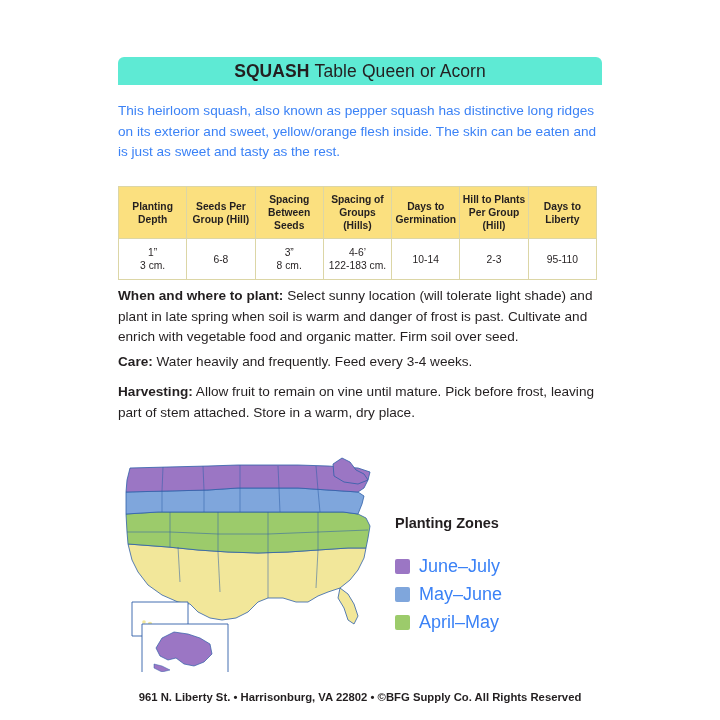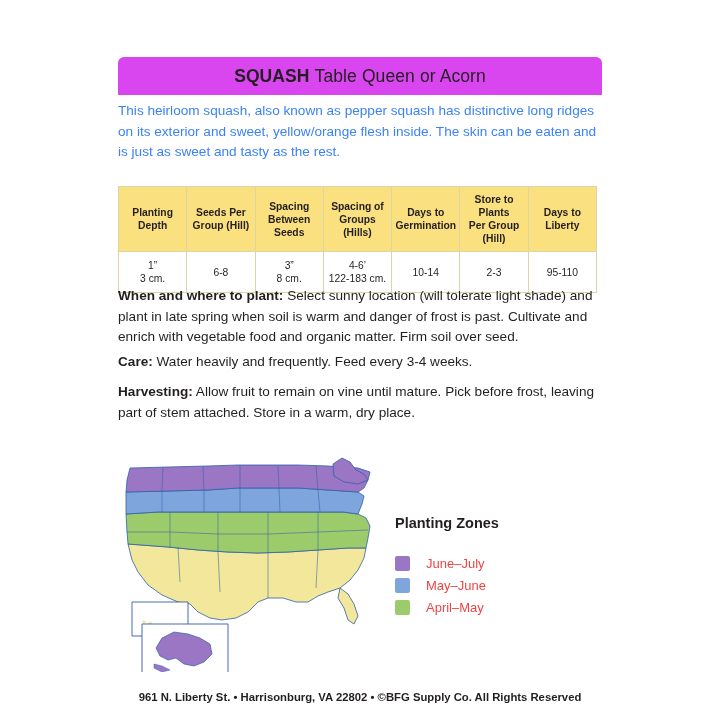--- a/index.html
+++ b/index.html
@@ -21,22 +21,22 @@
     box-sizing: border-box;
     padding: 0 118px;
   }
 
   
   .banner {
     position: absolute;
     left: 118px;
     top: 57px;
     width: 484px;
-    height: 38px;
-    background: #d946ef;
+    height: 28px;
+    background: #5eead4;
     border-radius: 6px 6px 0 0;
     display: flex;
     align-items: center;
     justify-content: center;
   }
   .banner-title {
     font-size: 17.5px;
     letter-spacing: 0.1px;
     white-space: nowrap;
   }
@@ -132,23 +132,22 @@
     margin-bottom: 7px;
   }
   .legend-swatch {
     width: 15px;
     height: 15px;
     border-radius: 2px;
     margin-right: 9px;
     flex: 0 0 auto;
   }
   .legend-label {
-    font-size: 13px;
-    color: #ef4444;
-    margin-left: 7px;
+    font-size: 18px;
+    color: #3b82f6;
   }
 
   
   .footer {
     position: absolute;
     left: 0;
     top: 691px;
     width: 720px;
     text-align: center;
     font-size: 11.3px;
@@ -186,21 +185,21 @@
         </th>
         <th>
           <span>Spacing of</span><br>
           <span>Groups (Hills)</span>
         </th>
         <th>
           <span>Days to</span><br>
           <span>Germination</span>
         </th>
         <th>
-          <span>Store to Plants</span><br>
+          <span>Hill to Plants</span><br>
           <span>Per Group (Hill)</span>
         </th>
         <th>
           <span>Days to</span><br>
           <span>Liberty</span>
         </th>
       </tr>
     </thead>
     <tbody>
       <tr>

